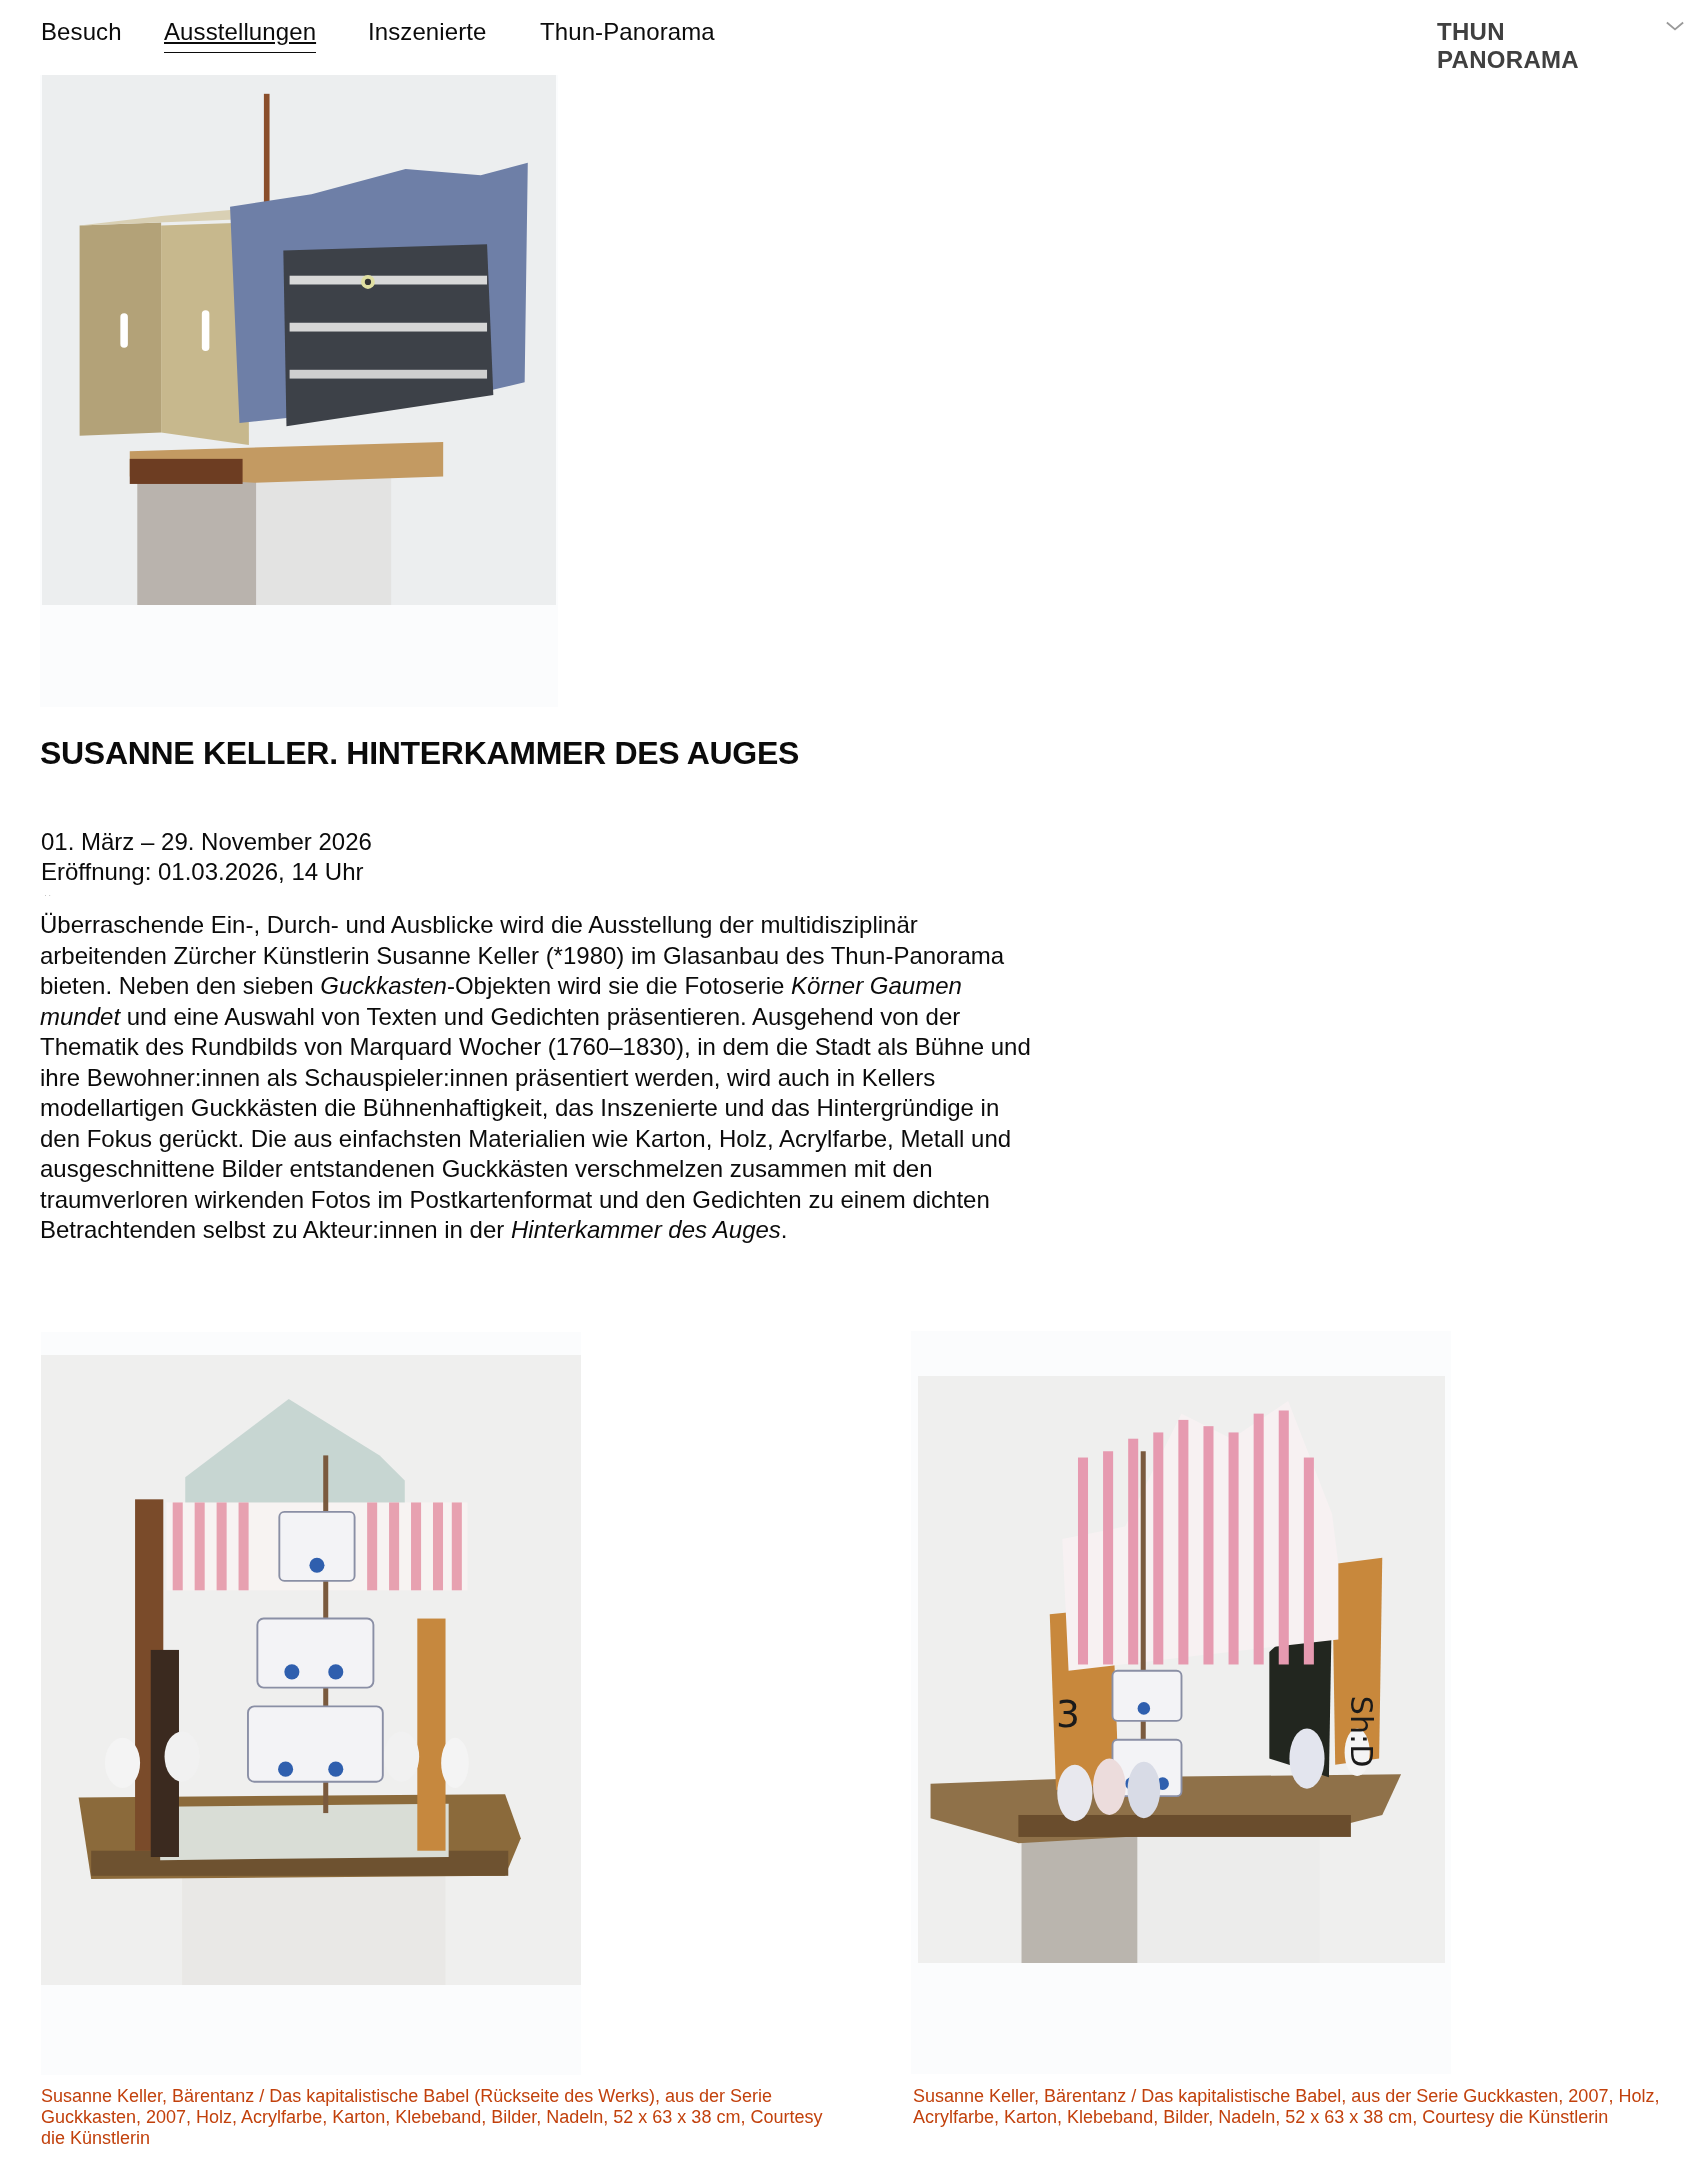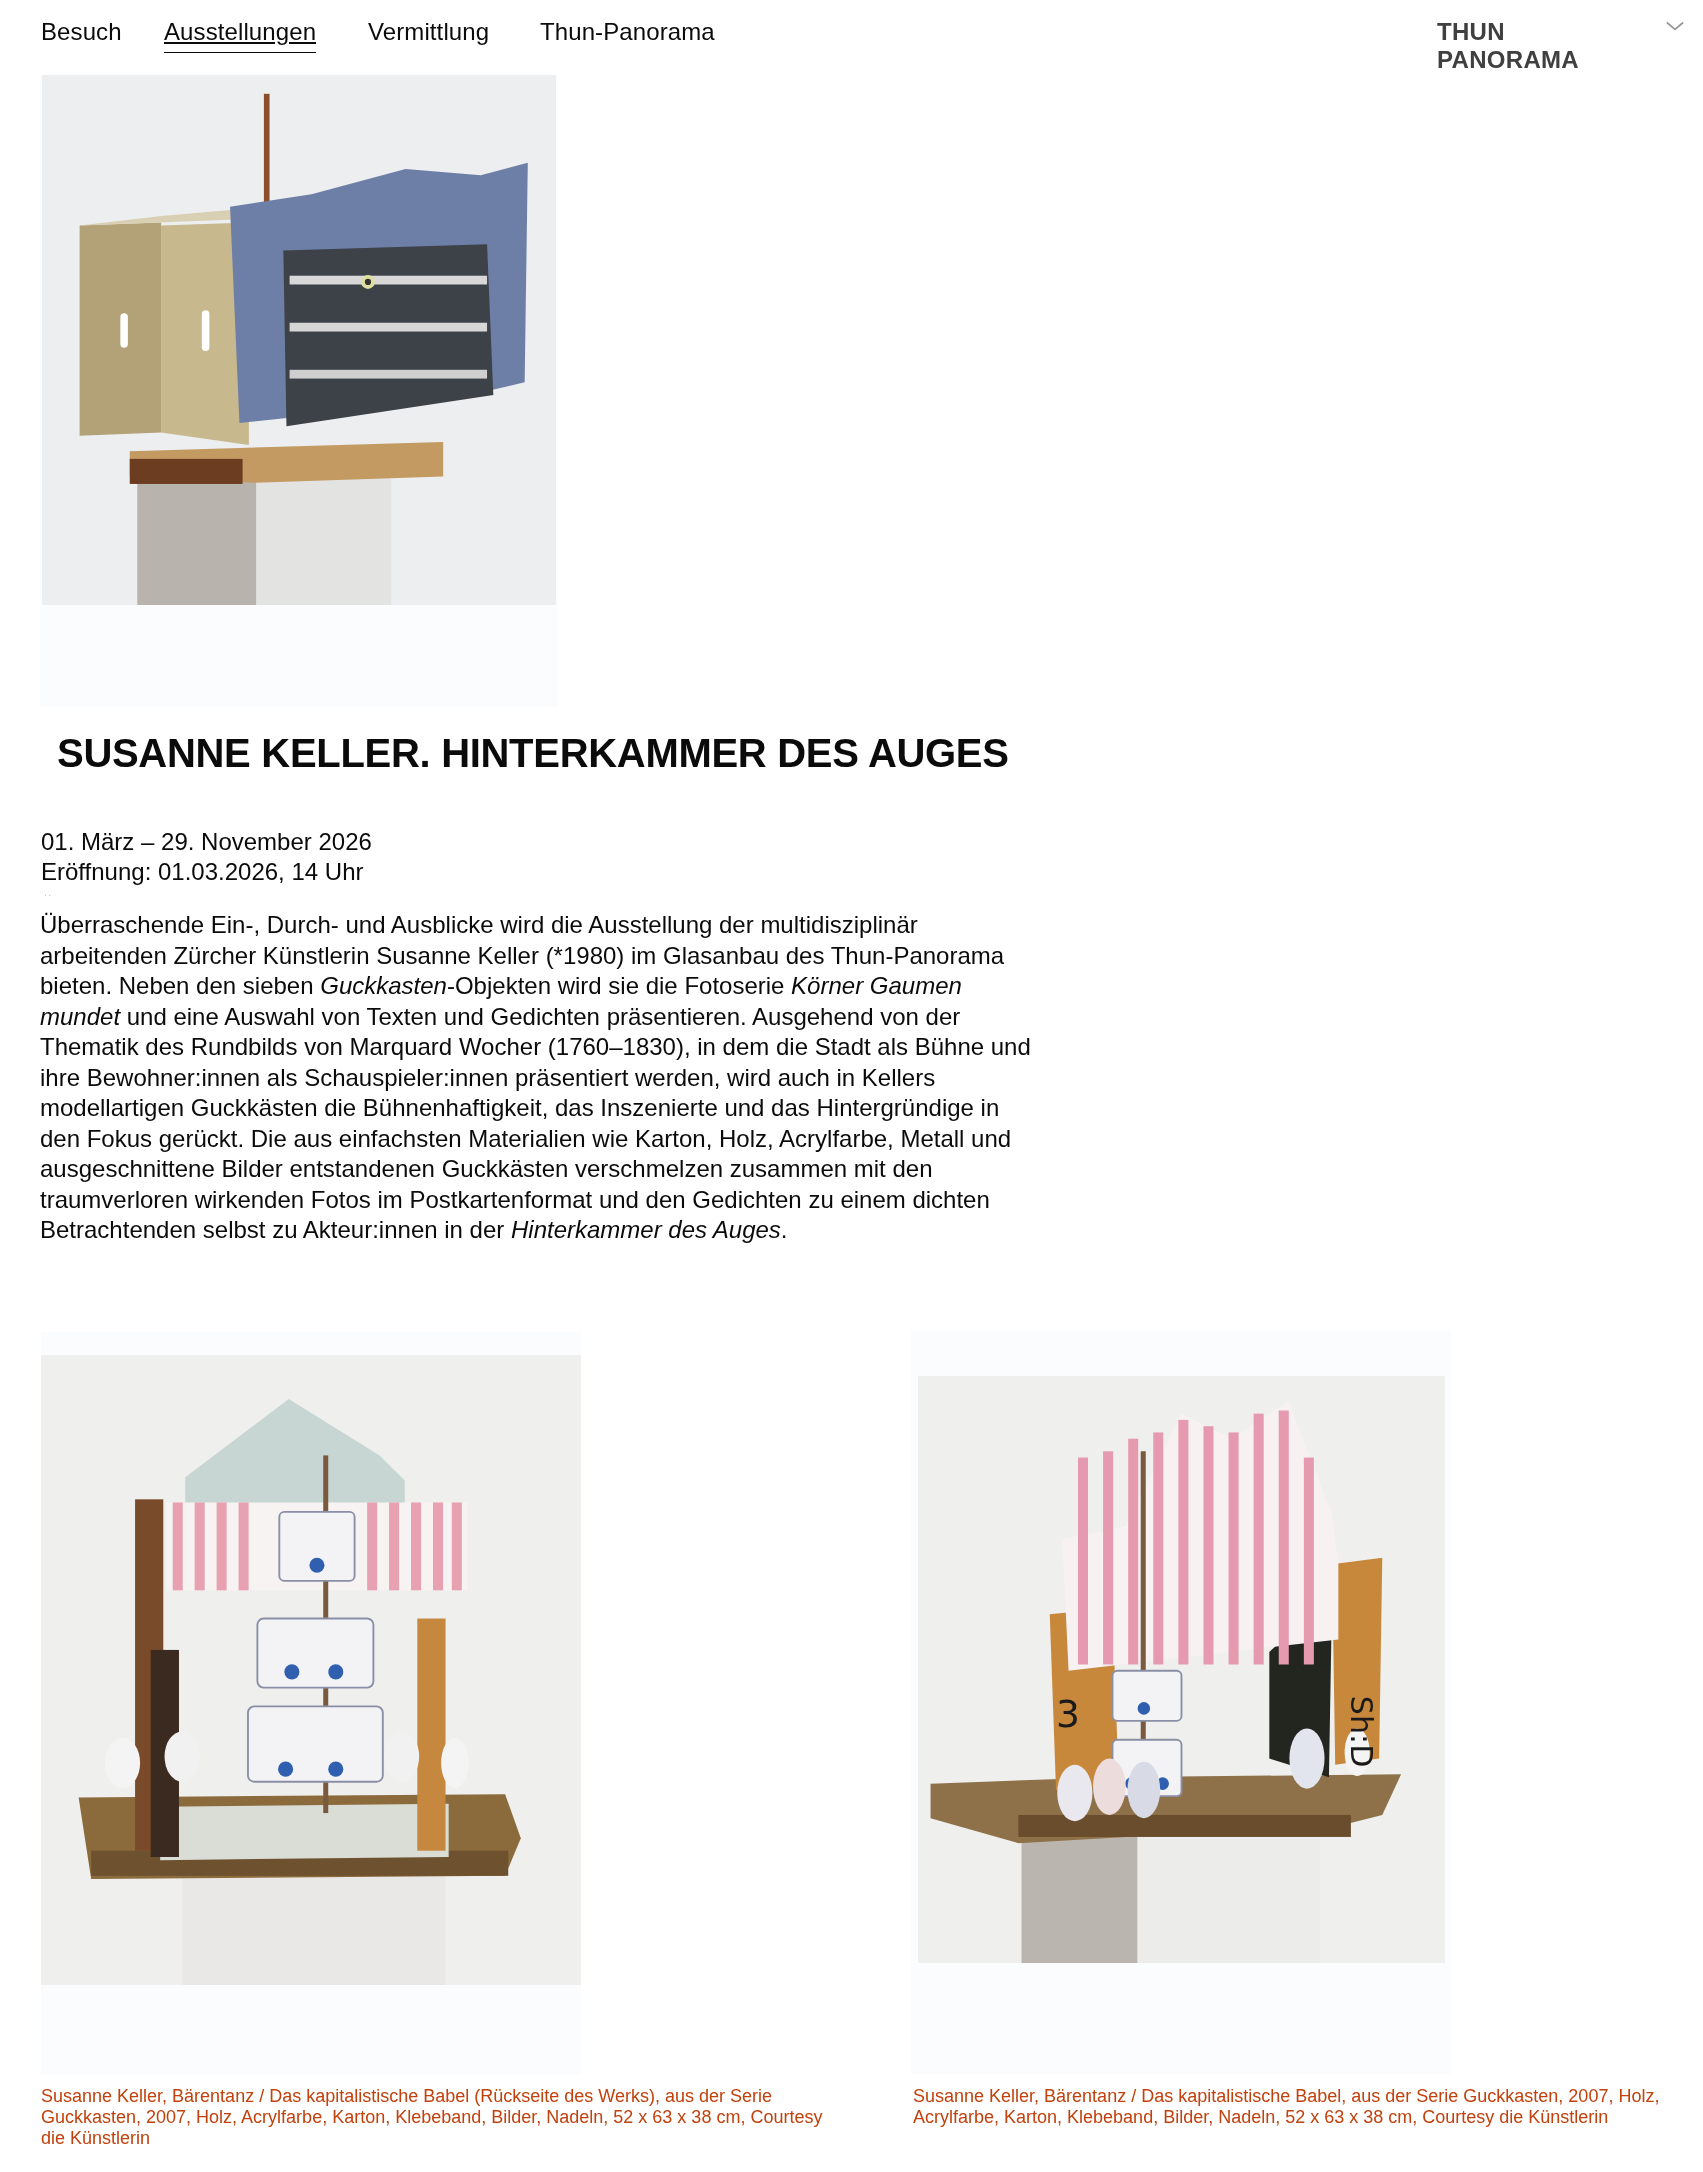--- a/index.html
+++ b/index.html
@@ -21,21 +21,21 @@
   }
   .chevron { position: absolute; left: 1665px; top: 20px; width: 20px; height: 12.5px; cursor: pointer; }
 
   
   .fig-block { position: absolute; background: #fbfcfd; }
   .photo { position: absolute; overflow: hidden; background: #eceeef; }
   .photo svg { display: block; width: 100%; height: 100%; }
 
   
   .title {
-    position: absolute; left: 57px; top: 731px; font-size: 40px; line-height: 45px;
+    position: absolute; left: 40px; top: 731px; font-size: 32px; line-height: 45px;
     font-weight: bold; letter-spacing: -0.3px; color: #0b0b0b; white-space: nowrap;
   }
   .dates { position: absolute; left: 41px; top: 827px; font-size: 24px; line-height: 30px; }
   .dates div { white-space: nowrap; }
   .dots { position: absolute; left: 44px; top: 890px; font-size: 8.8px; color: #b9b9b9; letter-spacing: 1.3px; }
   .body-text {
     position: absolute; left: 40px; top: 910px; width: 1066px; font-size: 24px;
     line-height: 30.5px; color: #0b0b0b;
   }
   .body-text .ln { display: block; white-space: nowrap; }
@@ -45,21 +45,21 @@
     position: absolute; top: 2086px; font-size: 18px; line-height: 21px; color: #c2410c;
   }
   .caption .ln { display: block; white-space: nowrap; }
 </style>
 </head>
 <body>
 
 <nav class="nav">
   <a class="nav-item" style="left:41px">Besuch</a>
   <a class="nav-item active" style="left:164px">Ausstellungen</a>
-  <a class="nav-item" style="left:368px">Vermittlung</a>
+  <a class="nav-item" style="left:368px">Inszenierte</a>
   <a class="nav-item" style="left:540px">Thun-Panorama</a>
   <a class="brand">THUN PANORAMA</a>
   <span class="chevron">
     <svg width="20" height="12.5" viewBox="0 0 32 20">
         <polyline points="3,4 16,15 29,4" fill="none" stroke="#9a9a9a" stroke-width="3"></polyline>
       </svg>
   </span>
 </nav>
 
 <div class="fig-block" style="left:40px; top:75px; width:518px; height:632px;">

